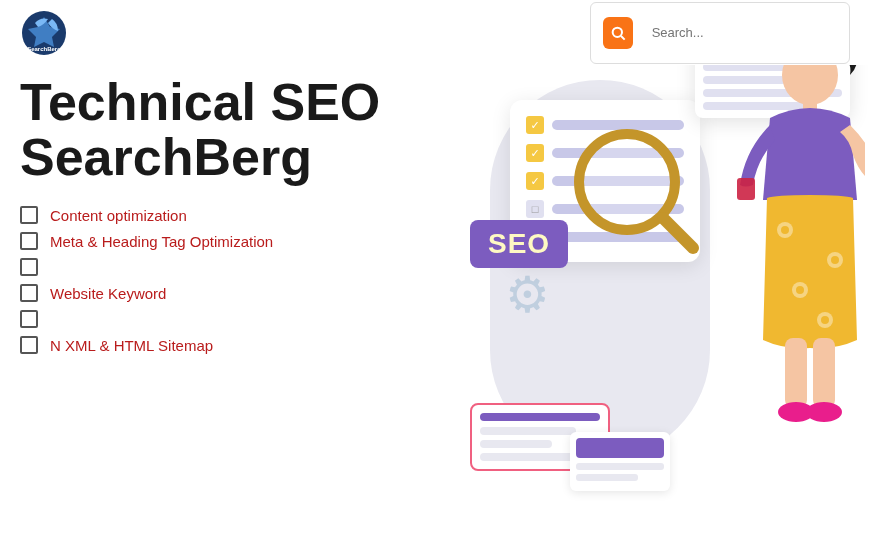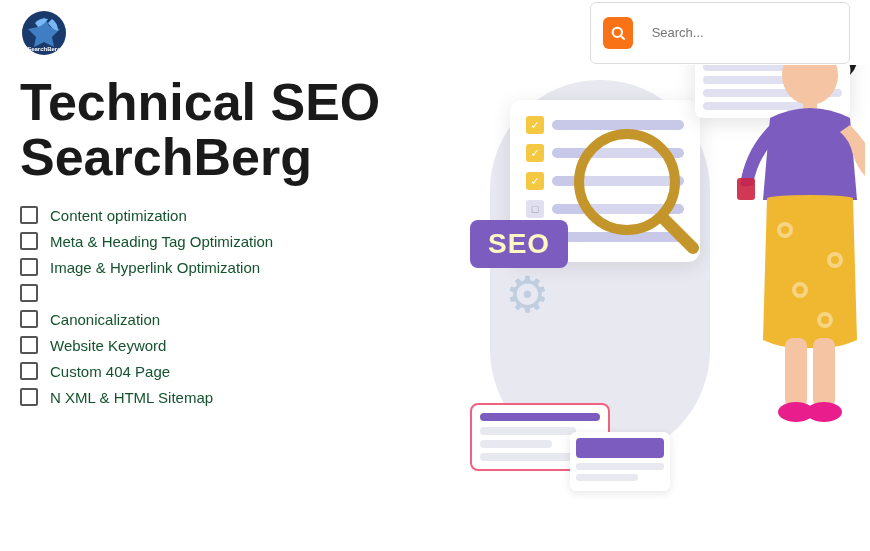--- a/index.html
+++ b/index.html
@@ -98,21 +98,21 @@
       display: flex;
       flex-direction: column;
       gap: 8px;
     }
 
     .checklist-item {
       display: flex;
       align-items: center;
       gap: 12px;
       font-size: 15px;
-      color: #14532d;
+      color: #b91c1c;
       font-weight: 500;
     }
 
     .checkbox {
       width: 18px;
       height: 18px;
       border: 2px solid #555;
       border-radius: 2px;
       flex-shrink: 0;
       background: #fff;
@@ -355,36 +355,27 @@
       <li class="checklist-item">
         <div class="checkbox"></div>
         <span>Content optimization</span>
       </li>
       <li class="checklist-item">
         <div class="checkbox"></div>
         <span>Meta &amp; Heading Tag Optimization</span>
       </li>
       <li class="checklist-item">
         <div class="checkbox"></div>
-        <span>Image &amp; Hyperlink Optimization</span>
-      </li>
-      <li class="checklist-item">
-        <div class="checkbox"></div>
-      </li>
-      <li class="checklist-item">
-        <div class="checkbox"></div>
-        <span>Canonicalization</span>
       </li>
       <li class="checklist-item">
         <div class="checkbox"></div>
         <span>Website Keyword</span>
       </li>
       <li class="checklist-item">
         <div class="checkbox"></div>
-        <span>Custom 404 Page</span>
       </li>
       <li class="checklist-item">
         <div class="checkbox"></div>
         <span>N XML &amp; HTML Sitemap</span>
       </li>
     </ul>
   </div>
 
   <div class="right-illustration">
 

